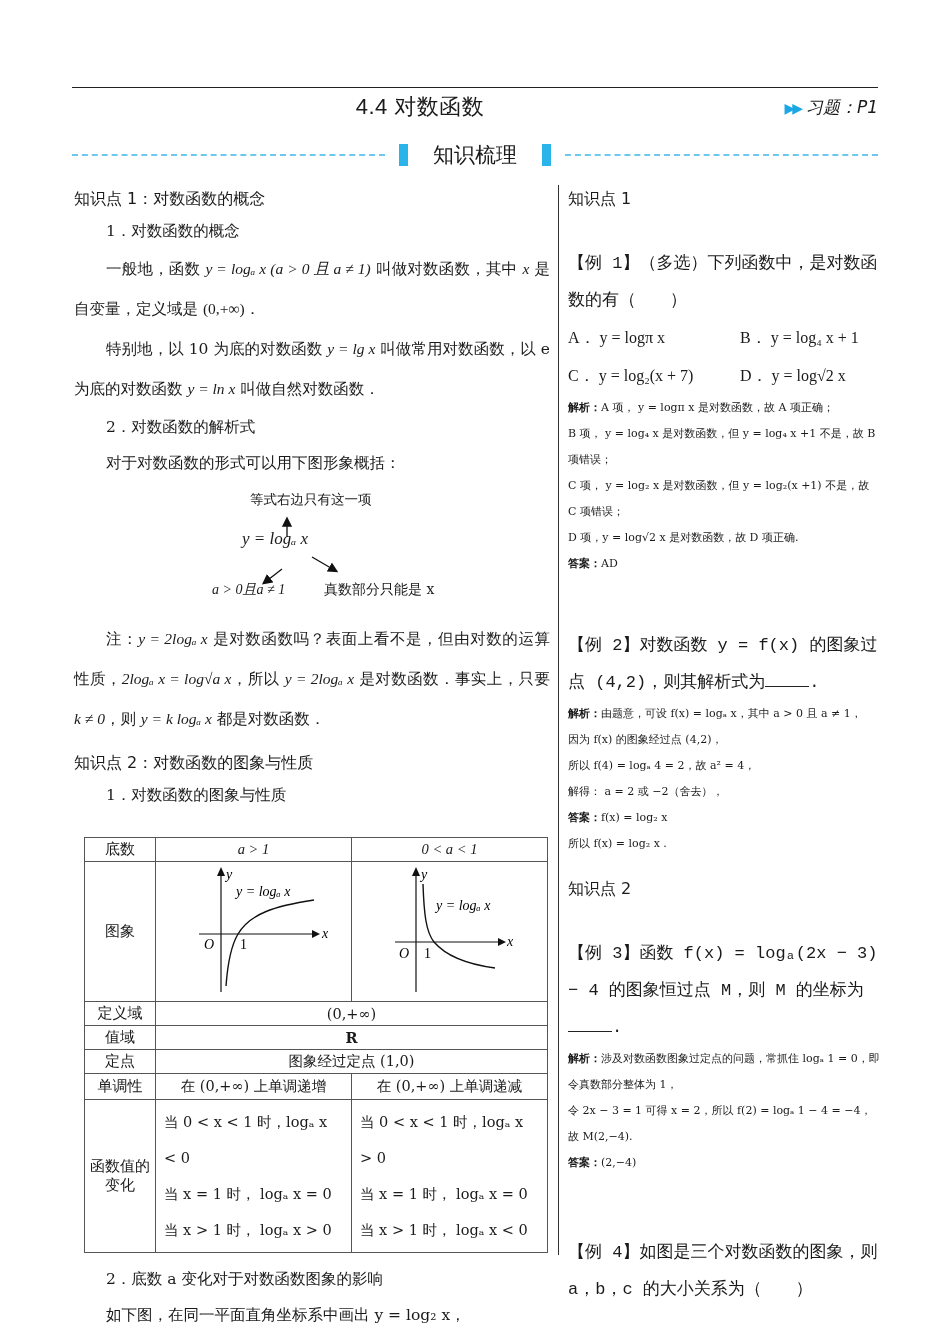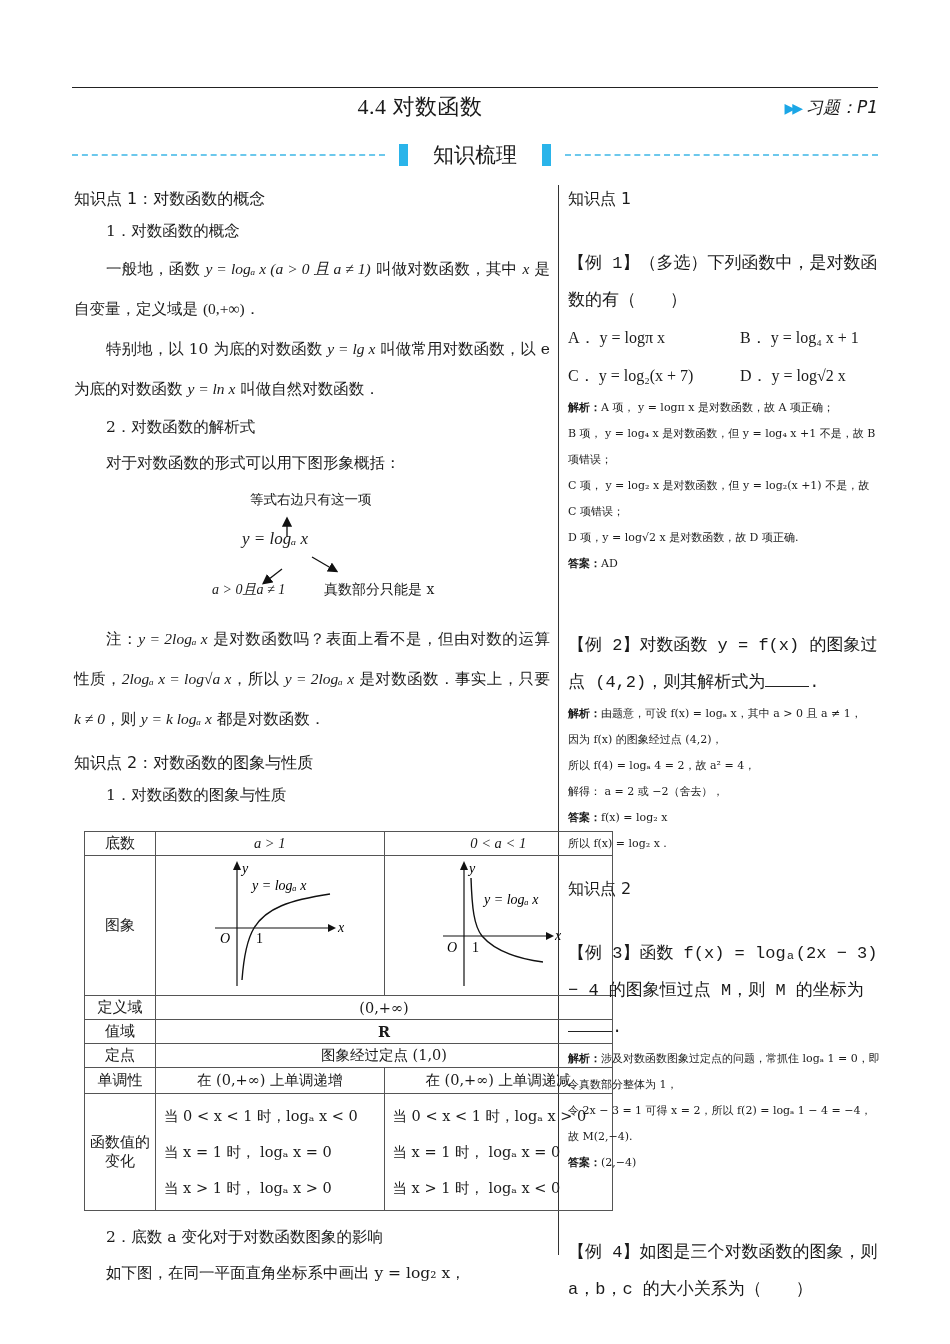--- a/index.html
+++ b/index.html
@@ -1,20 +1,20 @@
 <!DOCTYPE html>
 <html><head>
 <meta charset="utf-8">
 <style>
   html, body { margin: 0; padding: 0; background: #ffffff; }
   body { width: 950px; height: 1344px; position: relative; overflow: hidden;
          font-family: "DejaVu Serif", "Liberation Serif", serif; color: #1a1a1a; }
   .top-rule { position: absolute; left: 72px; top: 87px; width: 806px; height: 0; border-top: 1.5px solid #222; }
   .page-title { position: absolute; left: 0; width: 840px; top: 92px; text-align: center;
-                font-family: Liberation Serif, serif; font-size: 22px; letter-spacing: 0.5px; }
+                font-family: Liberation Sans, sans-serif; font-size: 22px; letter-spacing: 0.5px; }
   .exercise-ref { position: absolute; right: 72px; top: 96px; font-family: "DejaVu Sans", "Liberation Sans", sans-serif;
                   font-size: 17px; font-style: italic; display: flex; align-items: center; gap: 2px; }
   .exercise-ref .arrows { color: #1ba6e6; font-style: normal; font-size: 14px; letter-spacing: -3px; margin-right: 4px; }
   .section-banner { position: absolute; left: 72px; top: 140px; width: 806px; height: 30px; display: flex; align-items: center; }
   .dash { flex: 1; height: 0; border-top: 2px dashed #6cc8ec; }
   .banner-center { display: flex; align-items: center; gap: 25px; margin: 0 14px; }
   .bar { width: 9px; height: 22px; background: #2ab4ea; }
   .banner-text { font-family: "DejaVu Sans", "Liberation Sans", sans-serif; font-size: 21px; }
 
   .col-divider { position: absolute; left: 558px; top: 185px; height: 1070px; border-left: 1.5px solid #333; }
@@ -27,21 +27,21 @@
   .sub { line-height: 36px; padding-left: 32px; }
   .math { font-family: "Liberation Serif", "DejaVu Serif", serif; font-style: italic; white-space: nowrap; }
 
   .diagram { position: relative; height: 130px; margin: 4px 0 4px 0; font-size: 14px; }
   .diagram .d-top { position: absolute; left: 176px; top: 6px; font-size: 13.5px; }
   .diagram .d-center { position: absolute; left: 168px; top: 44px; font-size: 17px; }
   .diagram .d-left { position: absolute; left: 138px; top: 96px; font-size: 14px; }
   .diagram .d-right { position: absolute; left: 250px; top: 96px; font-size: 14px; }
   .diagram svg { position: absolute; left: 0; top: 0; }
 
-  table.props { border-collapse: collapse; width: 529px; margin-left: 10px; margin-top: 18px; font-size: 14.5px; }
+  table.props { border-collapse: collapse; width: 464px; margin-left: 10px; margin-top: 24px; font-size: 14.5px; }
   table.props td { border: 1.3px solid #555; text-align: center; padding: 0 4px; }
   table.props td.hd { font-family: "DejaVu Sans", "Liberation Sans", sans-serif; width: 62px; font-size: 15px; }
   table.props td.left-al { text-align: left; line-height: 36px; padding: 4px 8px; }
 
   .r-center { font-family: "DejaVu Sans", "Liberation Sans", sans-serif; font-size: 16px; height: 28px; line-height: 28px; }
   .r-q { line-height: 37px; font-size: 17px; font-family: Liberation Mono, monospace; margin-top: 32px; }
   .r-opt { display: flex; line-height: 38px; font-size: 16px; }
   .r-opt span.o { width: 172px; }
   .r-sol { font-size: 11px; line-height: 26px; }
   .r-sol b { font-family: "DejaVu Sans", "Liberation Sans", sans-serif; font-weight: bold; }

